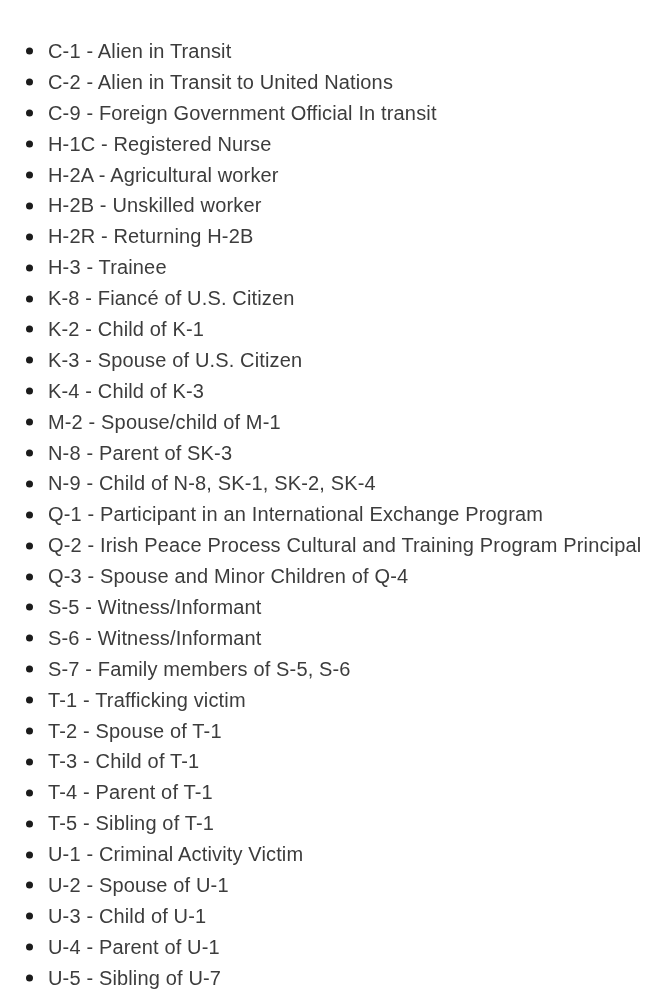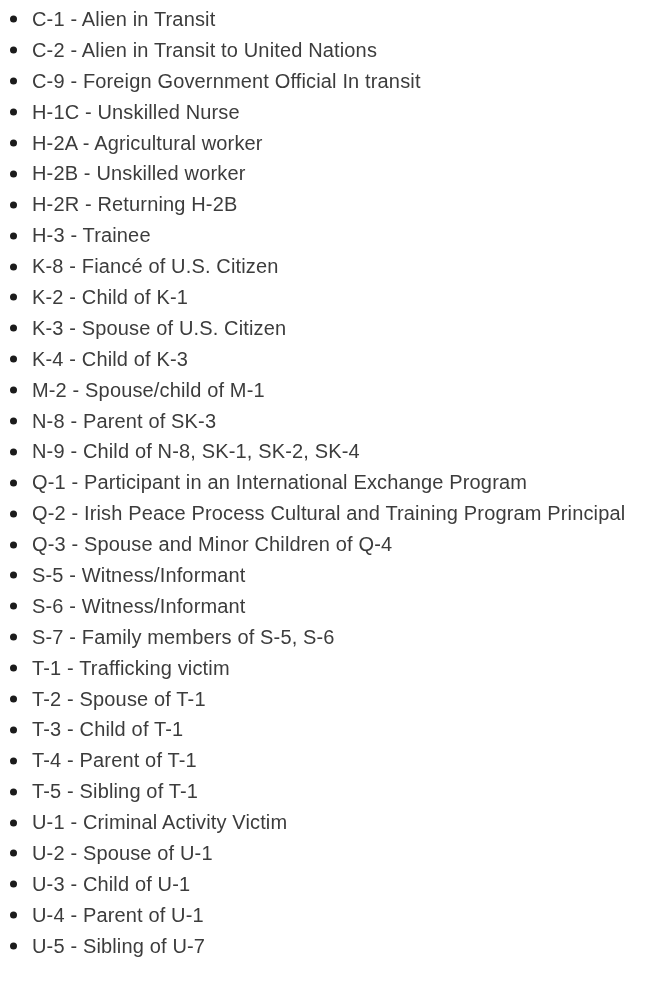--- a/index.html
+++ b/index.html
@@ -14,22 +14,22 @@
   }
   body {
     width: 663px;
     height: 1005px;
     background: var(--bg-color);
     overflow: hidden;
     font-family: "Liberation Sans", sans-serif;
   }
   ul.visa-list {
     list-style: none;
-    margin: 0;
-    padding: 4px 0 0 0;
+    margin: 16px;
+    padding: 20px 0 0 0;
   }
   li.visa-item {
     position: relative;
     height: 30.9px;
     padding-left: 32px;
     display: flex;
     align-items: center;
     font-size: 20px;
     letter-spacing: 0.15px;
     color: var(--text-color);
@@ -60,21 +60,21 @@
     <span class="label">C-2 - Alien in Transit to United Nations</span>
   </li>
 
   <li class="visa-item">
     <span class="bullet"></span>
     <span class="label">C-9 - Foreign Government Official In transit</span>
   </li>
 
   <li class="visa-item">
     <span class="bullet"></span>
-    <span class="label">H-1C - Unskilled Nurse</span>
+    <span class="label">H-1C - Registered Nurse</span>
   </li>
 
   <li class="visa-item">
     <span class="bullet"></span>
     <span class="label">H-2A - Agricultural worker</span>
   </li>
 
   <li class="visa-item">
     <span class="bullet"></span>
     <span class="label">H-2B - Unskilled worker</span>

